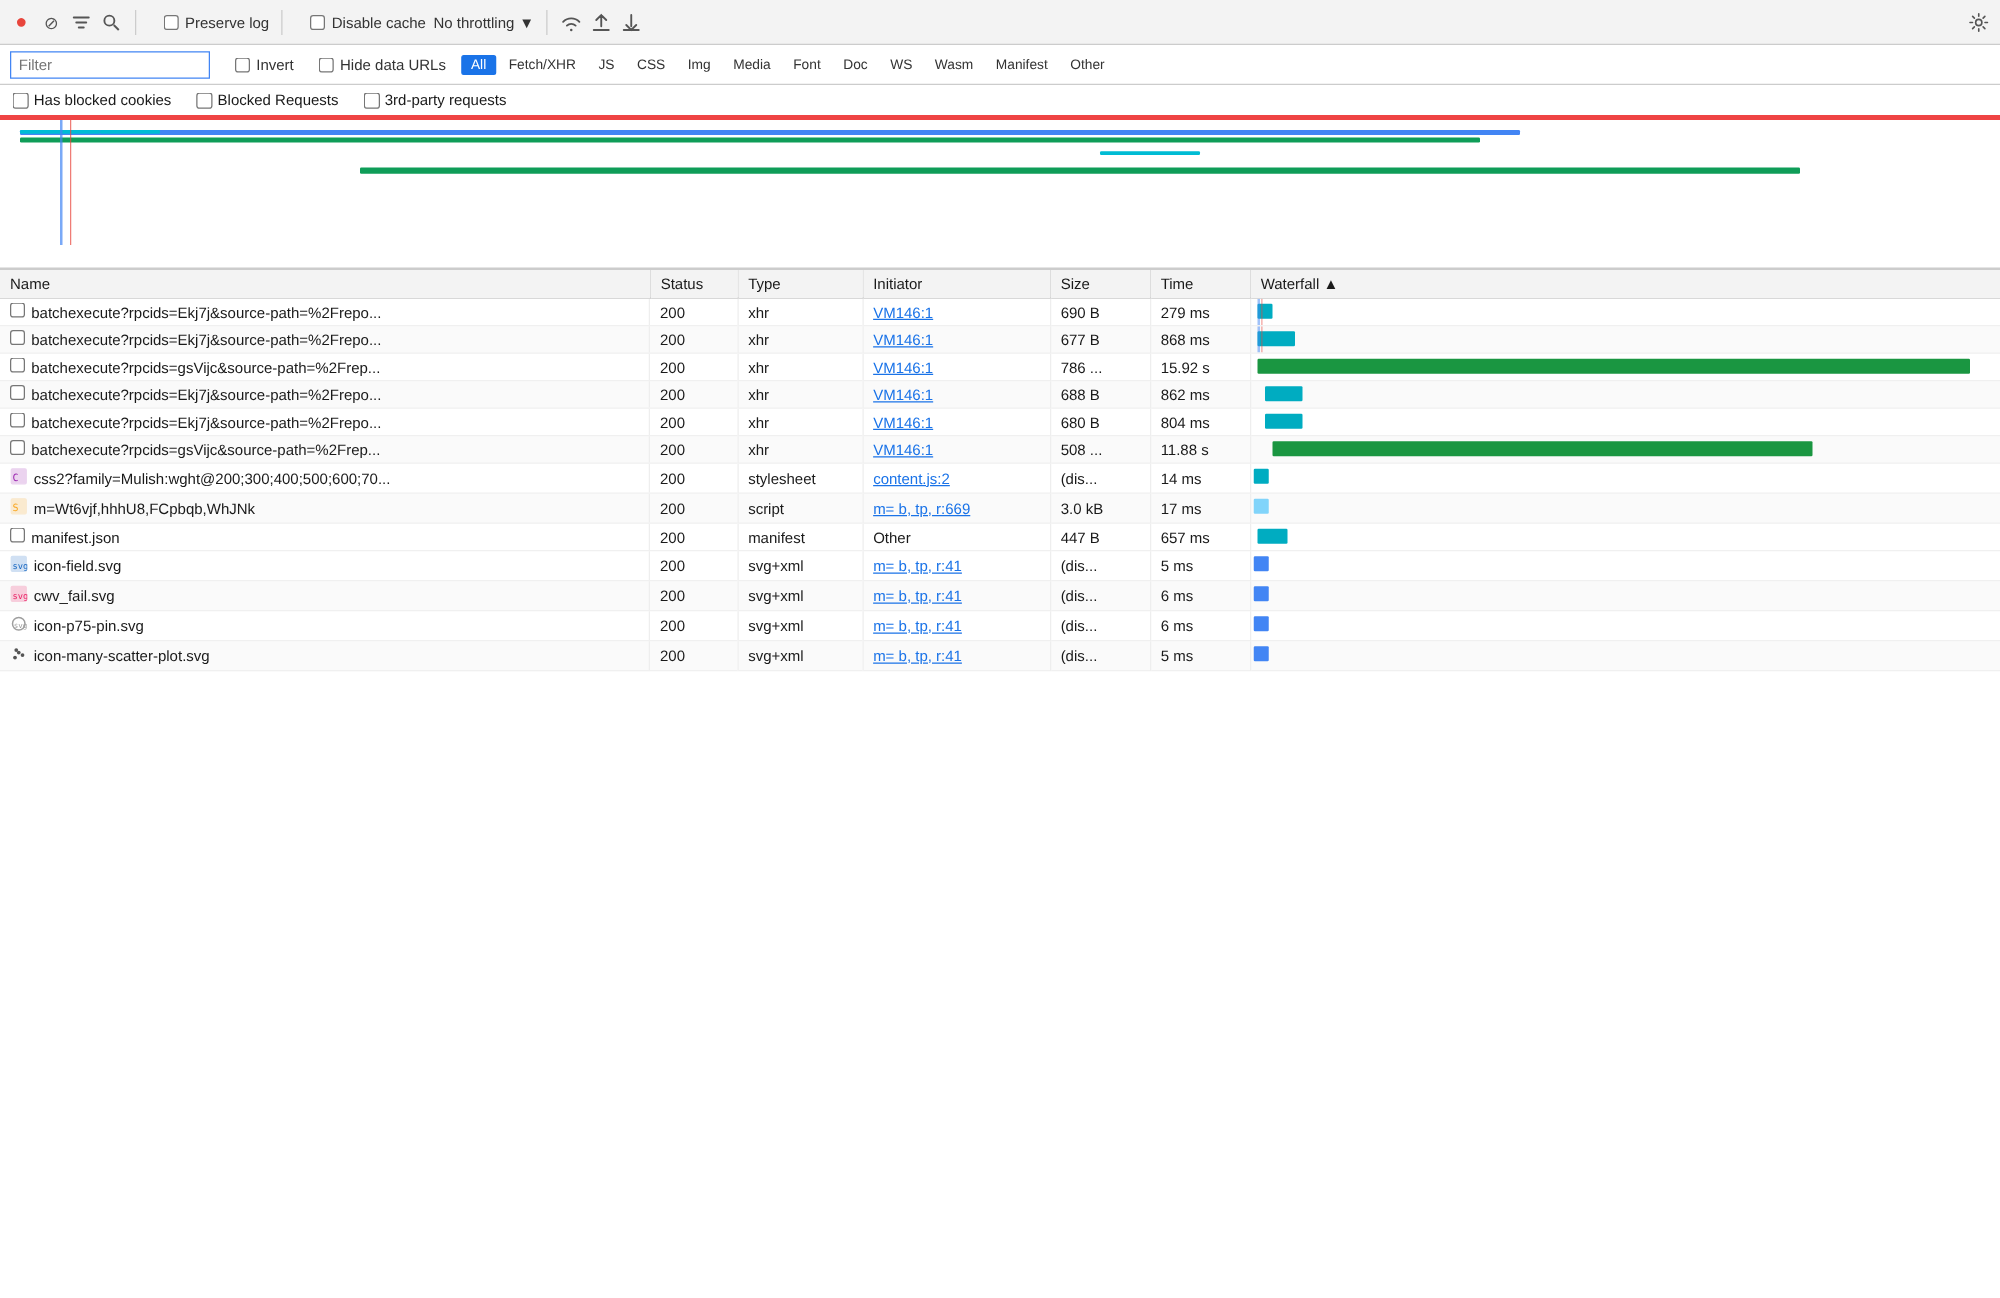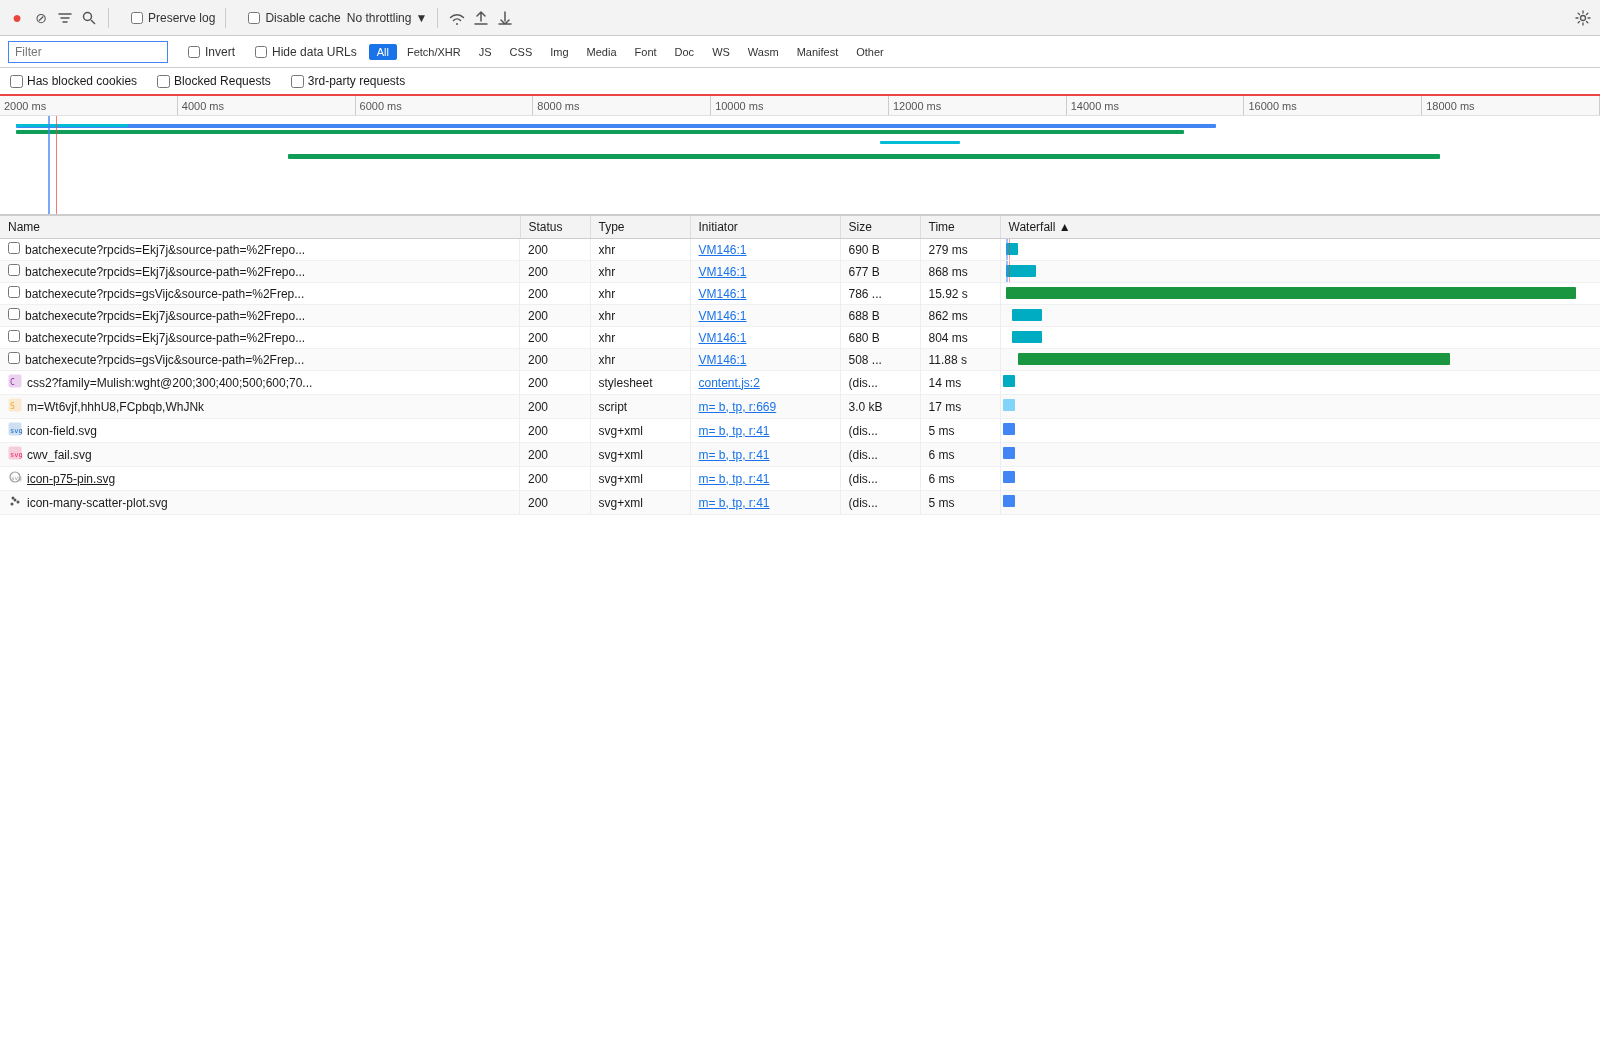--- a/index.html
+++ b/index.html
@@ -105,21 +105,21 @@
       border-color: #1a73e8;
     }
 
     
     .checkbox-row {
       display: flex;
       align-items: center;
       height: 28px;
       padding: 0 10px;
       background: #fff;
-      border-bottom: 2px solid #ef4444;
+      border-bottom: 4px solid #ef4444;
       gap: 20px;
       font-size: 12px;
     }
     .checkbox-row label {
       display: flex;
       align-items: center;
       gap: 4px;
       cursor: pointer;
     }
 
@@ -323,31 +323,20 @@
     <input type="checkbox" style=""> 
       <span>Blocked Requests</span>
   </label>
   <label>
     <input type="checkbox" style=""> 
       <span>3rd-party requests</span>
   </label>
 </div>
 
 <div class="timeline-container">
-  <div class="timeline-ruler" id="timeline-ruler">
-  <div class="timeline-tick">2000 ms</div>
-      <div class="timeline-tick">4000 ms</div>
-      <div class="timeline-tick">6000 ms</div>
-      <div class="timeline-tick">8000 ms</div>
-      <div class="timeline-tick">10000 ms</div>
-      <div class="timeline-tick">12000 ms</div>
-      <div class="timeline-tick">14000 ms</div>
-      <div class="timeline-tick">16000 ms</div>
-      <div class="timeline-tick">18000 ms</div>
-    </div>
   <div class="timeline-chart">
 
     <div class="net-bar" style="background:#4285f4; left:1%; width:75%; top:8px; height:4px;"></div>
     <div class="net-bar" style="background:#0f9d58; left:1%; width:73%; top:14px; height:4px;"></div>
     <div class="net-bar" style="background:#00bcd4; left:1%; width:4%; top:8px; height:3px;"></div>
     <div class="net-bar" style="background:#00bcd4; left:5%; width:3%; top:8px; height:3px;"></div>
     <div class="net-bar" style="background:#00bcd4; left:55%; width:5%; top:25px; height:3px;"></div>
     <div class="net-bar" style="background:#0f9d58; left:18%; width:72%; top:38px; height:5px;"></div>
 
     <div style="position:absolute; left:3%; top:0; bottom:0; width:2px; background:#4285f4; opacity:0.7;"></div>
@@ -488,20 +477,34 @@
             <td class="col-type">script</td>
             <td class="col-initiator"><span class="initiator-link">m= b, tp, r:669</span></td>
             <td class="col-size">3.0 kB</td>
             <td class="col-time">17 ms</td>
             <td class="col-waterfall" style="position: relative; min-width: 200px;">
               <div class="wf-bar" style="background: rgb(129, 212, 250); left: 0.5%; width: 2%;"></div>
             </td>
           </tr>
           <tr style="background: rgb(255, 255, 255);">
             <td class="col-name" style="display: flex; align-items: center; gap: 5px; overflow: hidden; white-space: nowrap;">
+              <span style="flex-shrink: 0;"><input type="checkbox" style="width: 12px; height: 12px; margin: 0px;"></span>
+              <span style="overflow: hidden; text-overflow: ellipsis; white-space: nowrap;">manifest.json</span>
+            </td>
+            <td class="col-status">200</td>
+            <td class="col-type">manifest</td>
+            <td class="col-initiator">Other</td>
+            <td class="col-size">447 B</td>
+            <td class="col-time">657 ms</td>
+            <td class="col-waterfall" style="position: relative; min-width: 200px;">
+              <div class="wf-bar" style="background: rgb(0, 172, 193); left: 1%; width: 4%;"></div>
+            </td>
+          </tr>
+          <tr style="background: rgb(255, 255, 255);">
+            <td class="col-name" style="display: flex; align-items: center; gap: 5px; overflow: hidden; white-space: nowrap;">
               <span style="flex-shrink: 0;"><svg width="14" height="14" viewBox="0 0 14 14">
                   <rect x="1" y="1" width="12" height="12" rx="1" fill="#1565c0" opacity="0.2" stroke="#1565c0" stroke-width="1"></rect>
                   <text x="2" y="11" font-size="7" fill="#1565c0" font-family="monospace">svg</text>
                 </svg></span>
               <span style="overflow: hidden; text-overflow: ellipsis; white-space: nowrap;">icon-field.svg</span>
             </td>
             <td class="col-status">200</td>
             <td class="col-type">svg+xml</td>
             <td class="col-initiator"><span class="initiator-link">m= b, tp, r:41</span></td>
             <td class="col-size">(dis...</td>
@@ -526,21 +529,21 @@
             <td class="col-waterfall" style="position: relative; min-width: 200px;">
               <div class="wf-bar" style="background: rgb(66, 133, 244); left: 0.5%; width: 2%;"></div>
             </td>
           </tr>
           <tr style="background: rgb(255, 255, 255);">
             <td class="col-name" style="display: flex; align-items: center; gap: 5px; overflow: hidden; white-space: nowrap;">
               <span style="flex-shrink: 0;"><svg width="14" height="14" viewBox="0 0 14 14">
                   <circle cx="7" cy="7" r="5" fill="none" stroke="#9e9e9e" stroke-width="1.2"></circle>
                   <text x="3" y="10" font-size="6" fill="#9e9e9e" font-family="monospace">svg</text>
                 </svg></span>
-              <span style="overflow: hidden; text-overflow: ellipsis; white-space: nowrap; text-decoration: underline;">icon-p75-pin.svg</span>
+              <span style="overflow: hidden; text-overflow: ellipsis; white-space: nowrap;">icon-p75-pin.svg</span>
             </td>
             <td class="col-status">200</td>
             <td class="col-type">svg+xml</td>
             <td class="col-initiator"><span class="initiator-link">m= b, tp, r:41</span></td>
             <td class="col-size">(dis...</td>
             <td class="col-time">6 ms</td>
             <td class="col-waterfall" style="position: relative; min-width: 200px;">
               <div class="wf-bar" style="background: rgb(66, 133, 244); left: 0.5%; width: 2%;"></div>
             </td>
           </tr>

